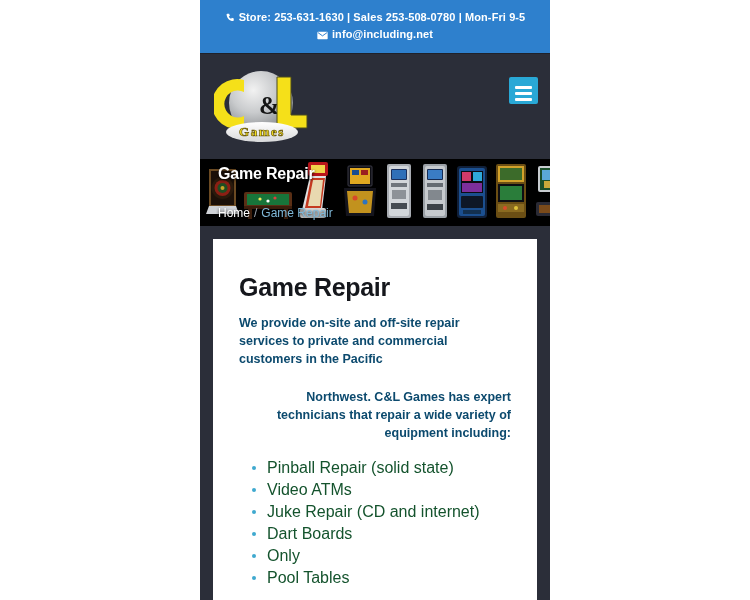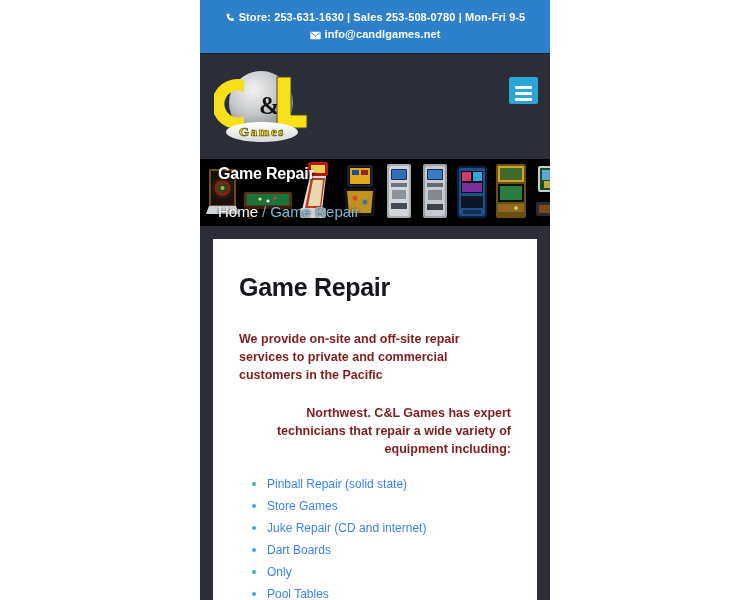--- a/index.html
+++ b/index.html
@@ -113,21 +113,21 @@
     font-size: 16px;
     font-weight: 700;
     letter-spacing: -0.2px;
     text-shadow: 0 1px 3px rgba(0,0,0,.9);
     z-index: 5;
   }
   .crumbs {
     position: absolute;
     left: 18px;
     bottom: 6px;
-    font-size: 15px;
+    font-size: 12px;
     z-index: 5;
     text-shadow: 0 1px 3px rgba(0,0,0,.95);
     white-space: nowrap;
   }
   .crumbs a {
     color: #ffffff;
     text-decoration: none;
   }
   .crumbs .sep {
     color: #9aa0ab;
@@ -150,37 +150,37 @@
   }
   .card h1 {
     margin: 9px 0 0 0;
     font-size: 25px;
     line-height: 30px;
     font-weight: 700;
     color: #15171c;
     letter-spacing: -0.3px;
   }
   .card p {
-    margin: 28px 0 0 0;
+    margin: 12px 0 0 0;
     font-size: 12.5px;
     line-height: 18px;
     font-weight: 700;
-    color: #7f1d1d;
+    color: #0c4a6e;
   }
   .card p.second { margin-top: 20px; text-align: right; }
   .card ul {
     margin: 18px 0 0 0;
     padding: 0 0 0 26px;
     list-style: none;
   }
   .card li {
     position: relative;
-    font-size: 12px;
+    font-size: 16px;
     line-height: 16px;
-    color: #3b82f6;
+    color: #14532d;
     margin-bottom: 6px;
     padding: 0 0 0 2px;
   }
   .card li::before {
     content: "";
     position: absolute;
     left: -13px;
     top: 6px;
     width: 4px;
     height: 4px;
@@ -201,21 +201,21 @@
             <path fill="#ffffff" d="M3.6 1.2h3l1.2 3-1.8 1.2c.8 1.7 2.1 3 3.8 3.8l1.2-1.8 3 1.2v3c0 .6-.5 1.1-1.1 1.1C7.1 12.7 3.3 8.9 2.5 2.3c0-.6.5-1.1 1.1-1.1z"></path>
           </svg>
         </span><span>Store: 253-631-1630 | Sales 253-508-0780 | Mon-Fri 9-5</span>
       </span>
       <span class="topbar-line">
         <span class="tb-ico">
           <svg width="11" height="9" viewBox="0 0 16 12">
             <rect x="0.5" y="0.5" width="15" height="11" rx="1" fill="#ffffff"></rect>
             <path d="M1 1.5l7 5 7-5" stroke="#2e80cd" stroke-width="1.4" fill="none"></path>
           </svg>
-        </span><span>info@candlgames.net</span>
+        </span><span>info@including.net</span>
       </span>
     </div>
 
     <div class="header">
 
       <div class="logo">
         <svg width="98" height="82" viewBox="0 0 98 82">
           <defs>
             <radialGradient id="ball" cx="38%" cy="30%" r="78%">
               <stop offset="0%" stop-color="#f2f2f2"></stop>
@@ -370,21 +370,21 @@
       </div>
     </div>
 
     <div class="content-wrap">
       <div class="card">
         <h1>Game Repair</h1>
         <p>We provide on-site and off-site repair services to private and commercial customers in the Pacific</p>
         <p class="second">Northwest. C&amp;L Games has expert technicians that repair a wide variety of equipment including:</p>
         <ul>
           <li>Pinball Repair (solid state)</li>
-          <li>Store Games</li>
+          <li>Video ATMs</li>
           <li>Juke Repair (CD and internet)</li>
           <li>Dart Boards</li>
           <li>Only</li>
           <li>Pool Tables</li>
 
         </ul>
       </div>
     </div>
 
   </div>

